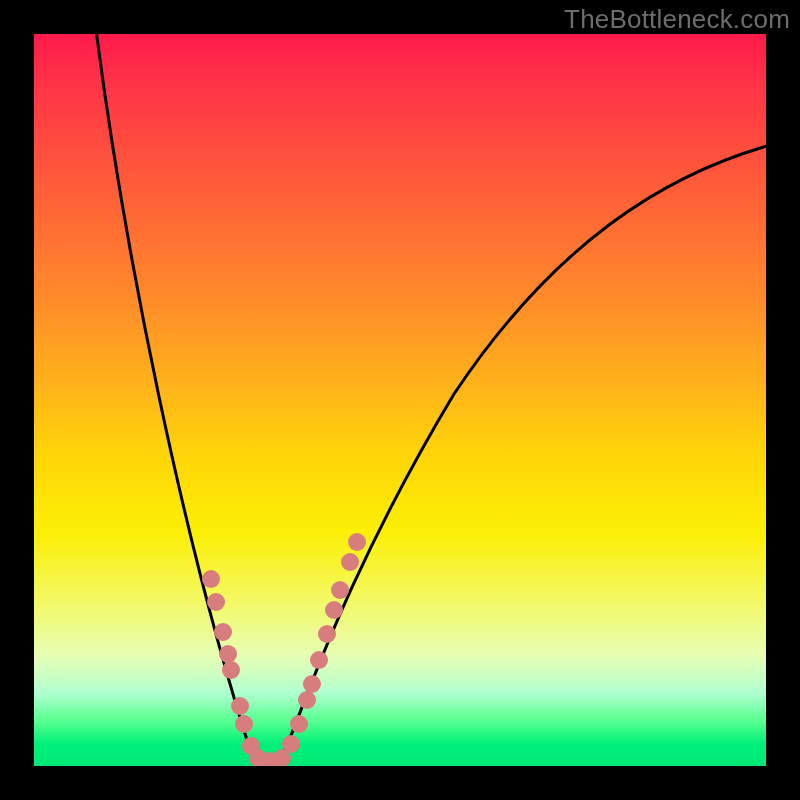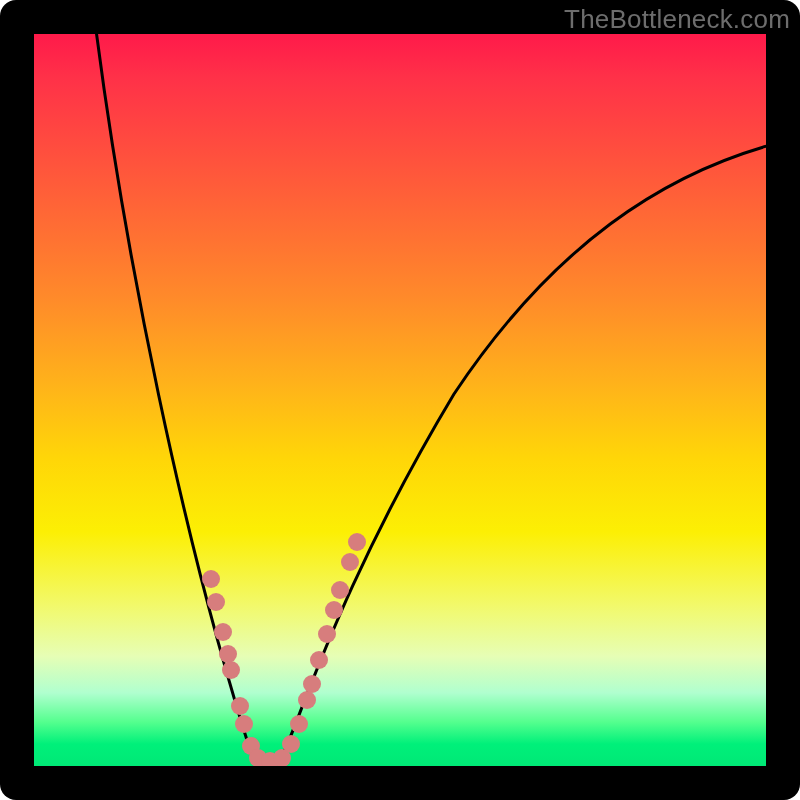--- a/index.html
+++ b/index.html
@@ -8,21 +8,20 @@
     width: 800px;
     height: 800px;
     overflow: hidden;
     font-family: Arial, Helvetica, sans-serif;
   }
   .frame {
     width: 800px;
     height: 800px;
     background: #000;
     position: relative;
-    border-radius: 16px;
   }
   .watermark {
     position: absolute;
     top: 4px;
     right: 10px;
     color: #6d6d6d;
     font-size: 26px;
     font-weight: 400;
     letter-spacing: 0.2px;
     z-index: 5;

